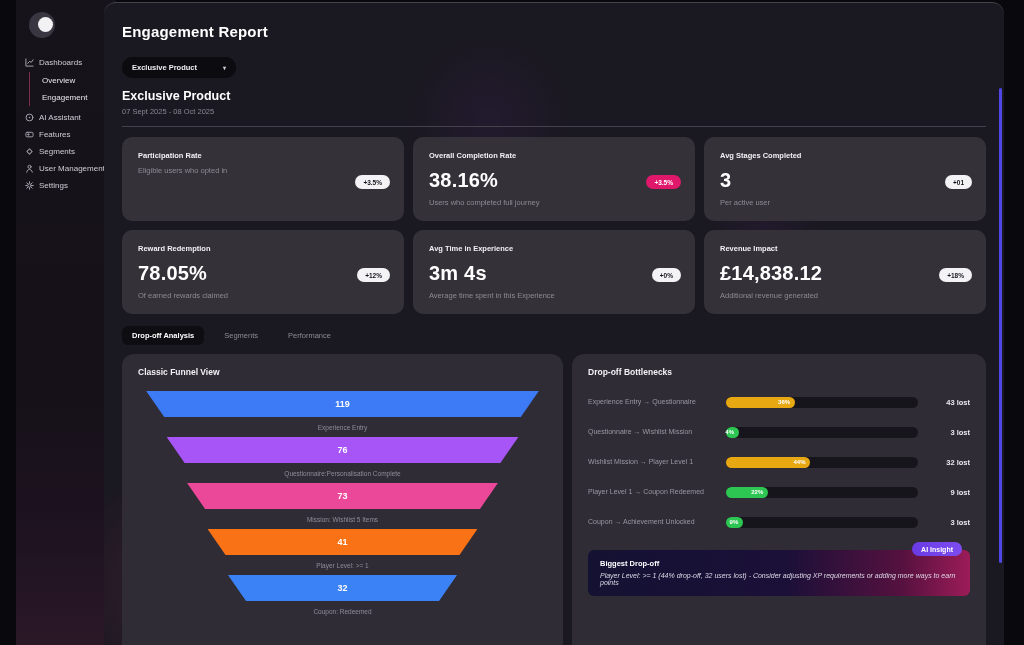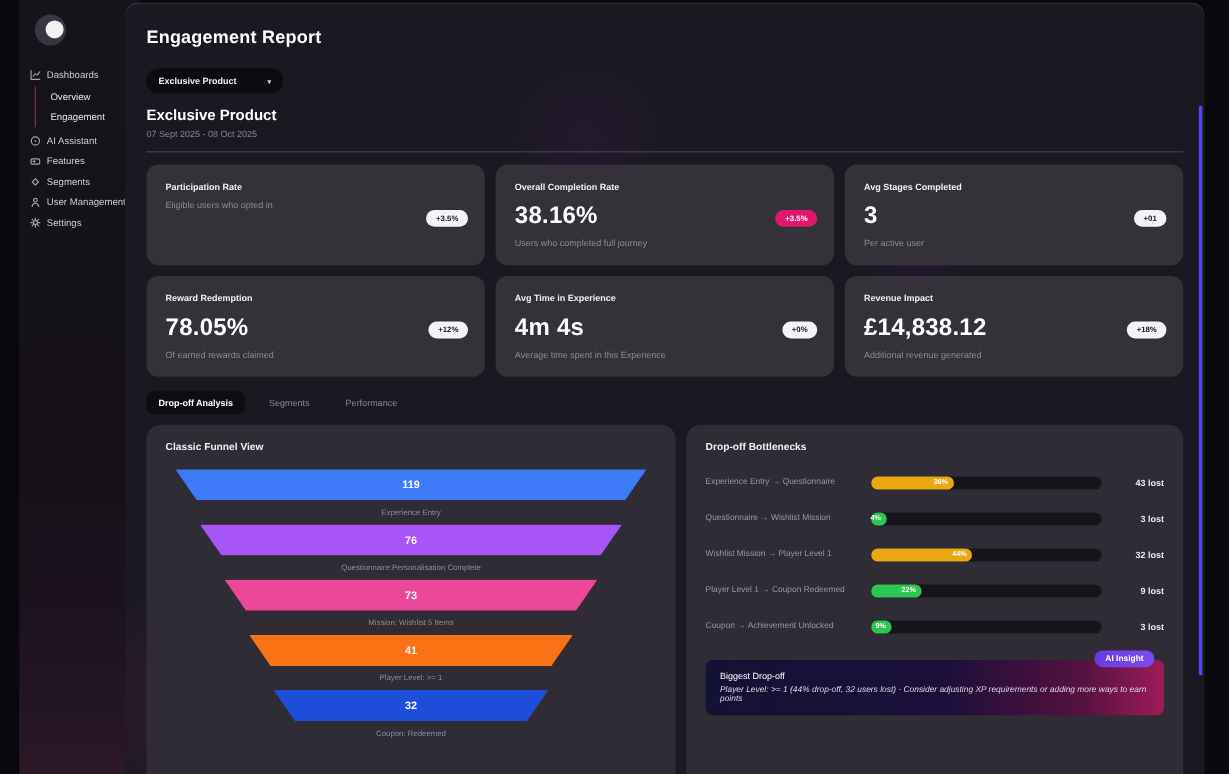--- a/index.html
+++ b/index.html
@@ -81,21 +81,21 @@
   .b-rows { margin-top:10px; }
   .b-row { display:flex; align-items:center; gap:10px; height:30px; }
   .b-label { width:128px; font-size:7px; color:#9a97a3; line-height:1.4; }
   .b-track { flex:1; height:11px; background:#17151c; border-radius:6px; }
   .b-fill { height:11px; border-radius:6px; min-width:13px; display:flex; align-items:center;
     justify-content:flex-end; padding-right:5px; font-size:6px; font-weight:bold; color:#fff; }
   .b-lost { width:42px; text-align:right; font-size:7.5px; font-weight:bold; color:#eceaf0; }
   
   .insight { position:relative; margin-top:13px; border-radius:6px; padding:9px 12px 10px;
     background:linear-gradient(90deg,#141233 0%,#1b1038 52%,#55113f 82%,#9c1c58 100%); }
-  .insight-title { font-size:7.5px; font-weight:normal; }
+  .insight-title { font-size:7.5px; font-weight:bold; }
   .insight-text { margin-top:4px; font-size:7px; font-style:italic; color:#ddd9e6; }
   .ai-badge { position:absolute; top:-8px; right:8px; background:linear-gradient(90deg,#6a3be4,#7c4cf0);
     color:#fff; font-size:7px; font-weight:bold; padding:3.5px 9px; border-radius:7px; }
 </style>
 </head>
 <body>
 
 <div class="stage">
 
   <aside class="sidebar">
@@ -205,21 +205,21 @@
         <div class="kpi-badge" style="background: rgb(243, 242, 245); color: rgb(23, 21, 27);">+01</div>
       </div>
       <div class="kpi-card">
         <div class="kpi-label">Reward Redemption</div>
         <div class="kpi-value">78.05%</div>
         <div class="kpi-desc">Of earned rewards claimed</div>
         <div class="kpi-badge" style="background: rgb(243, 242, 245); color: rgb(23, 21, 27);">+12%</div>
       </div>
       <div class="kpi-card">
         <div class="kpi-label">Avg Time in Experience</div>
-        <div class="kpi-value">4m 4s</div>
+        <div class="kpi-value">3m 4s</div>
         <div class="kpi-desc">Average time spent in this Experience</div>
         <div class="kpi-badge" style="background: rgb(243, 242, 245); color: rgb(23, 21, 27);">+0%</div>
       </div>
       <div class="kpi-card">
         <div class="kpi-label">Revenue Impact</div>
         <div class="kpi-value">£14,838.12</div>
         <div class="kpi-desc">Additional revenue generated</div>
         <div class="kpi-badge" style="background: rgb(243, 242, 245); color: rgb(23, 21, 27);">+18%</div>
       </div>
     </div>
@@ -245,21 +245,21 @@
           </div>
           <div class="fstep fs2">
             <div class="fstep-bar" style="background: rgb(236, 72, 153);">73</div>
             <div class="fstep-label">Mission: Wishlist 5 Items</div>
           </div>
           <div class="fstep fs3">
             <div class="fstep-bar" style="background: rgb(249, 115, 22);">41</div>
             <div class="fstep-label">Player Level: &gt;= 1</div>
           </div>
           <div class="fstep fs4">
-            <div class="fstep-bar" style="background: #1d4ed8;">32</div>
+            <div class="fstep-bar" style="background: #3b82f6;">32</div>
             <div class="fstep-label">Coupon: Redeemed</div>
           </div>
         </div>
       </section>
 
       <section class="panel">
         <div class="panel-title">Drop-off Bottlenecks</div>
         <div class="b-rows">
           <div class="b-row">
             <div class="b-label">Experience Entry → Questionnaire</div>

